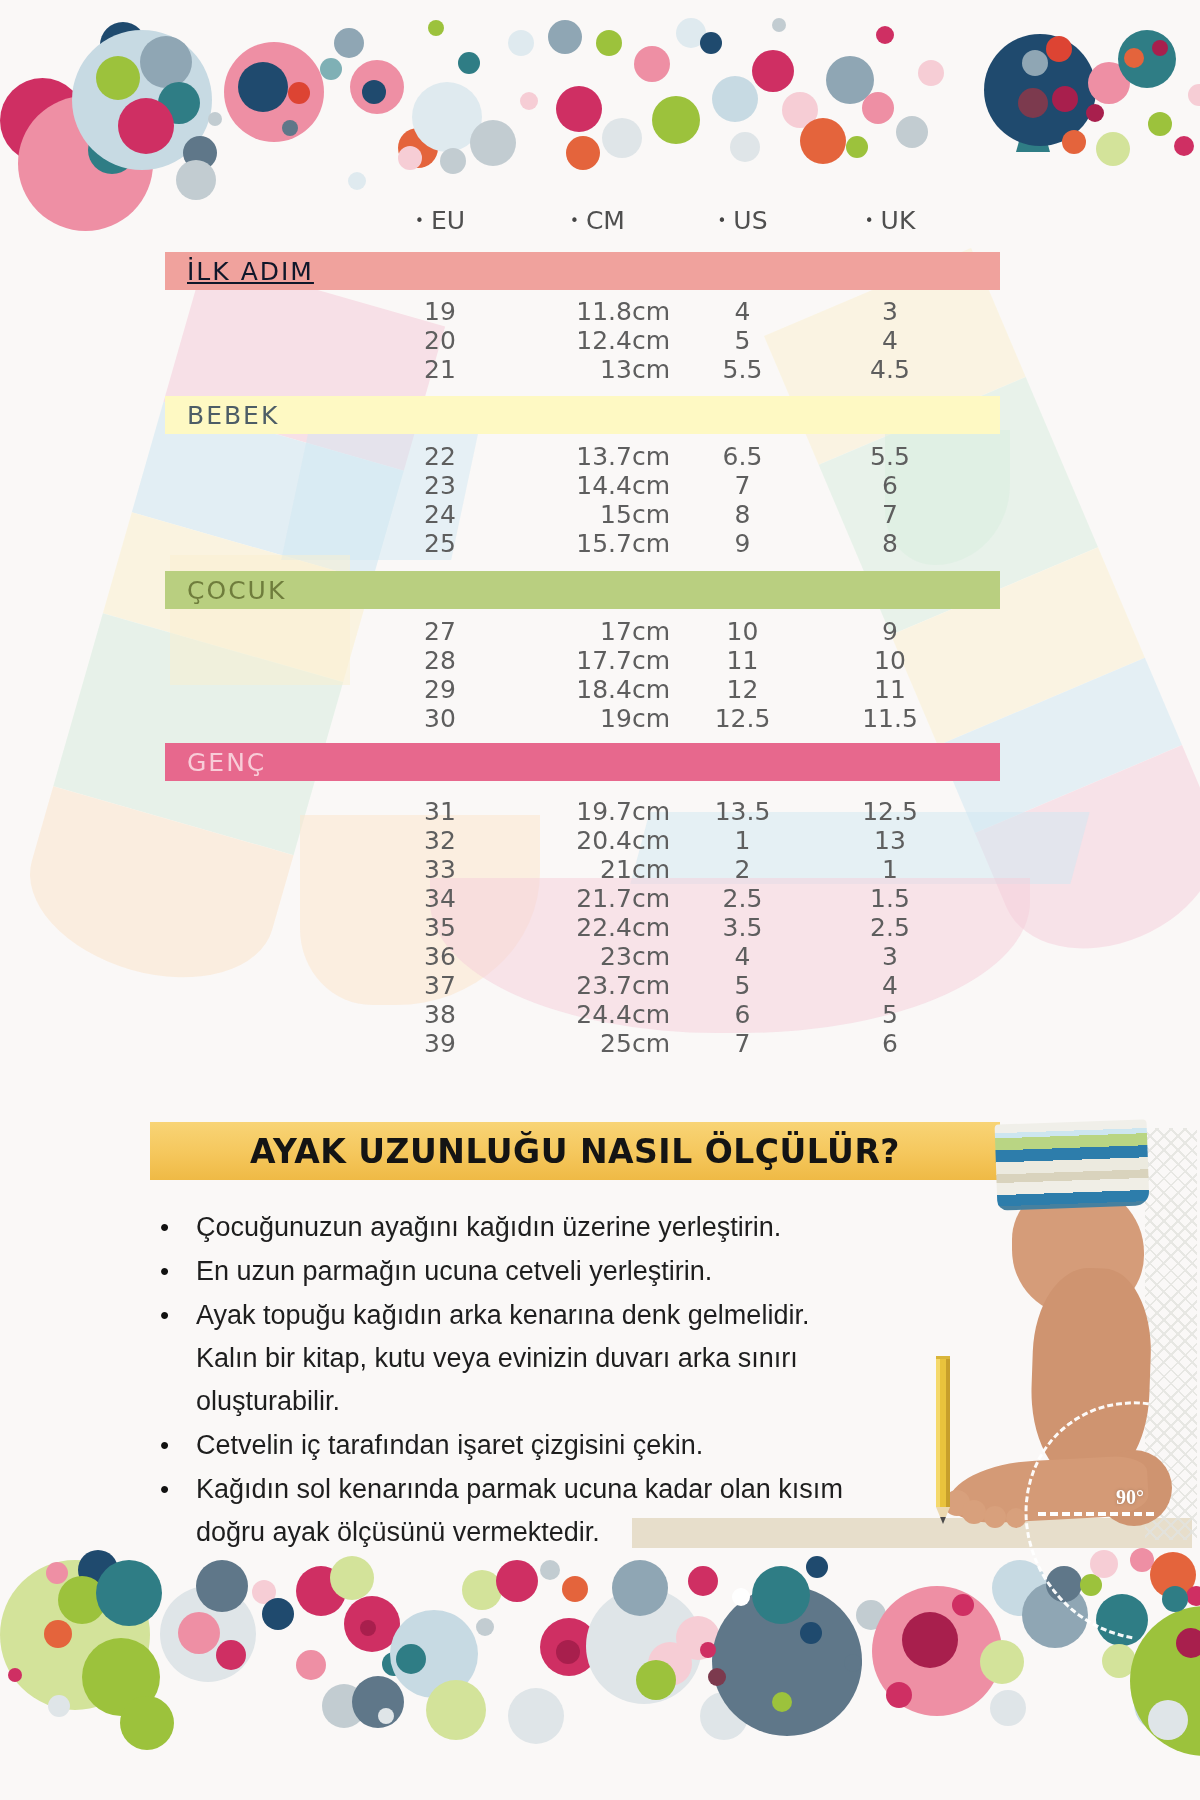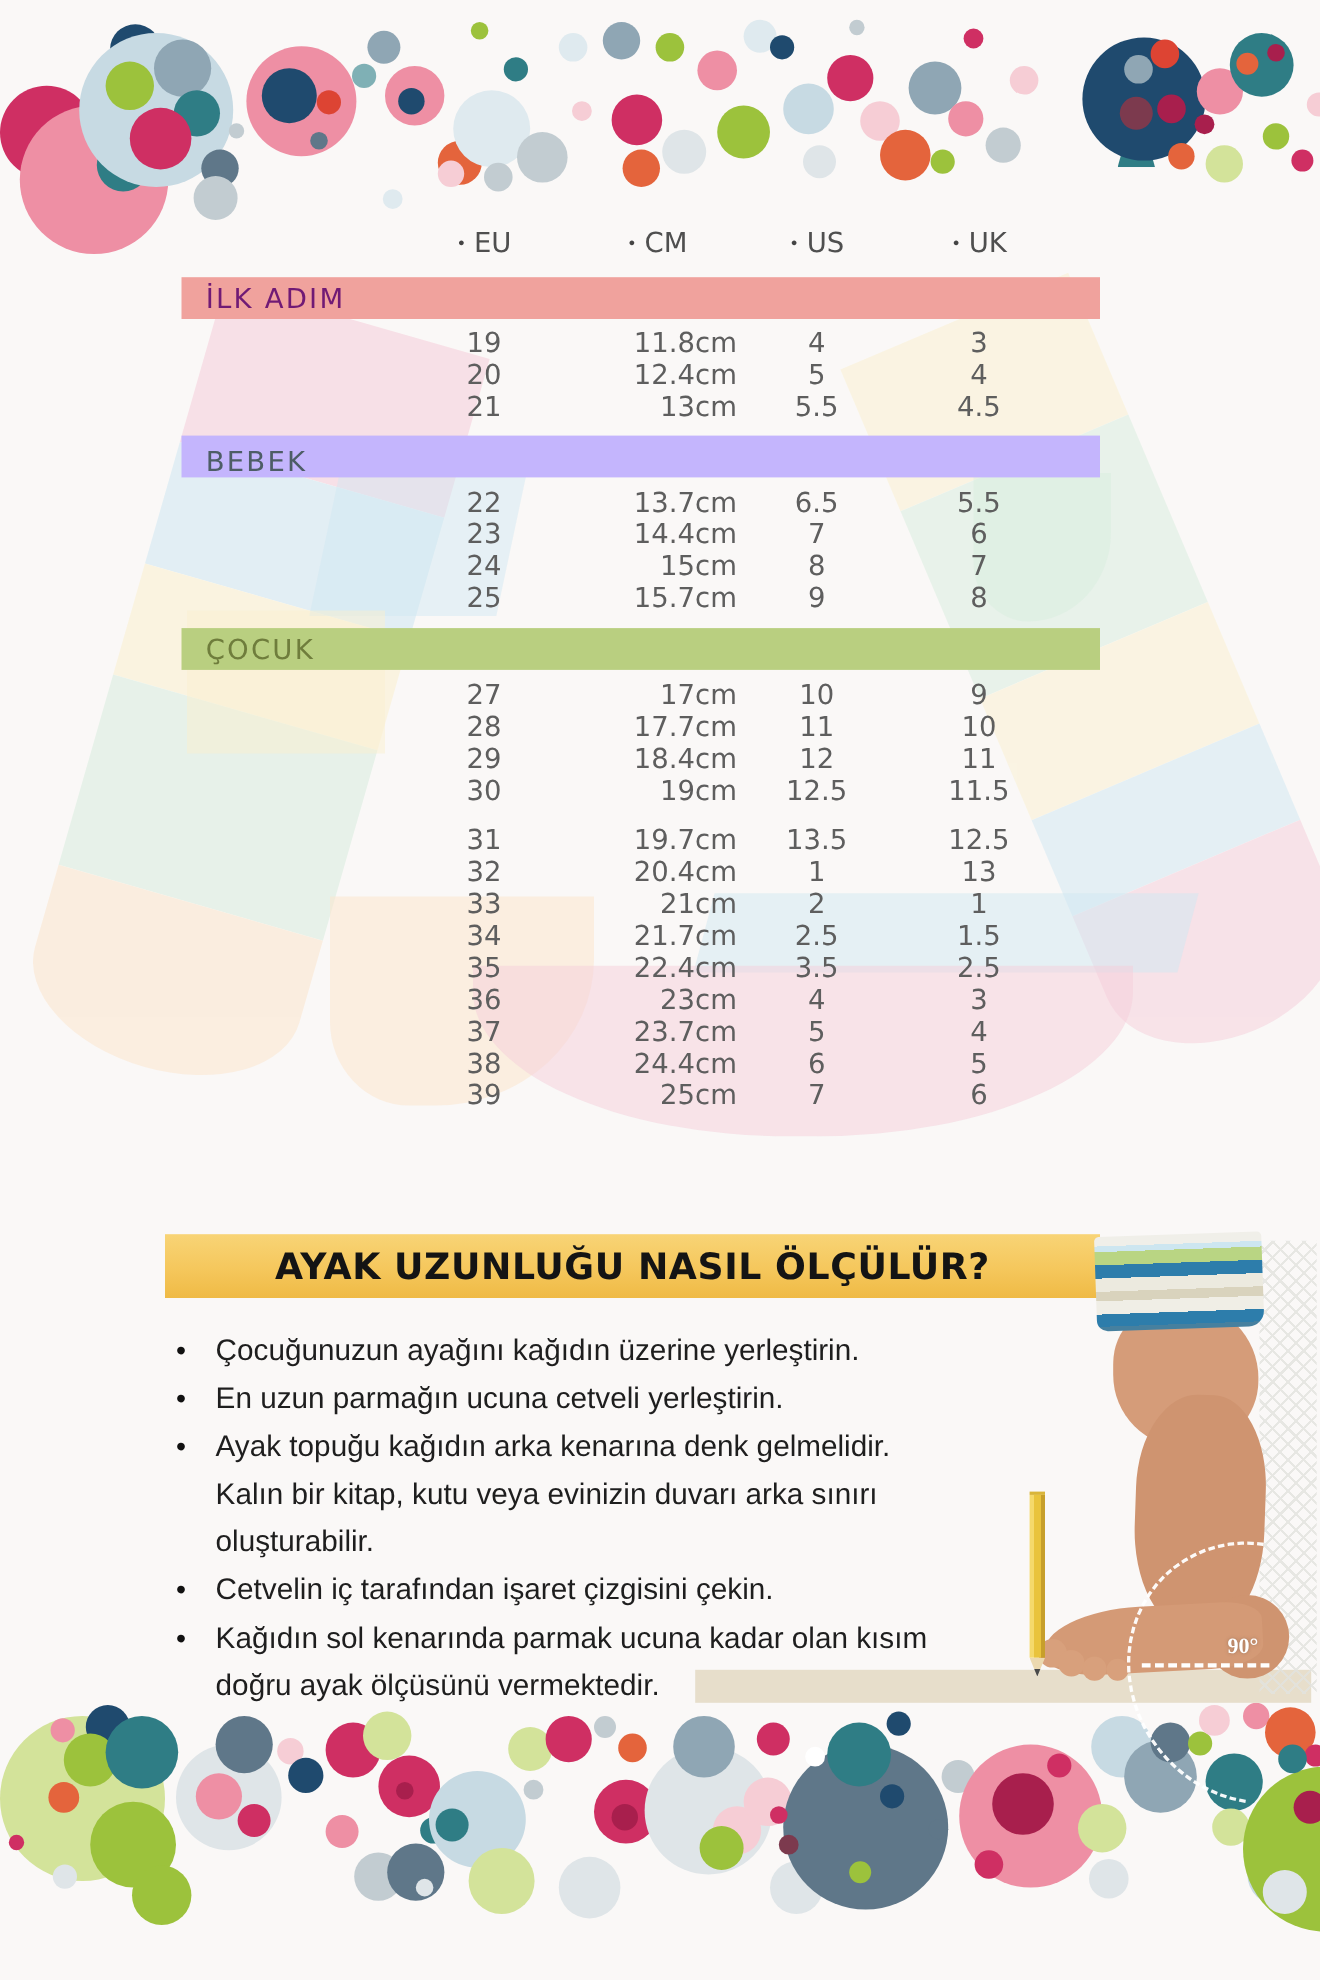--- a/index.html
+++ b/index.html
@@ -270,21 +270,21 @@
   <div class="chart">
     <div class="grid-row hdr">
       <div class="cell"></div>
       <div class="cell"><span class="b">•</span><span>EU</span></div>
       <div class="cell"><span class="b">•</span><span>CM</span></div>
       <div class="cell"><span class="b">•</span><span>US</span></div>
       <div class="cell"><span class="b">•</span><span>UK</span></div>
       <div class="cell"></div>
     </div>
     <div id="chart-body">
-        <div class="band m1" style="background: rgb(240, 162, 157); color: #701a75;">
+        <div class="band m1" style="background: rgb(240, 162, 157); color: #0f172a; text-decoration: underline;">
           <span>İLK ADIM</span>
         </div>
         <div class="rows m2">
           <div class="grid-row">
             <div class="cell"></div>
             <div class="cell">19</div>
             <div class="cell cm">11.8cm</div>
             <div class="cell">4</div>
             <div class="cell">3</div>
             <div class="cell"></div>
@@ -299,21 +299,21 @@
           </div>
           <div class="grid-row">
             <div class="cell"></div>
             <div class="cell">21</div>
             <div class="cell cm">13cm</div>
             <div class="cell">5.5</div>
             <div class="cell">4.5</div>
             <div class="cell"></div>
           </div>
         </div>
-        <div class="band m3" style="background: #c4b5fd; color: rgb(77, 93, 102); align-items: flex-end;">
+        <div class="band m3" style="background: #fef9c3; color: rgb(77, 93, 102);">
           <span>BEBEK</span>
         </div>
         <div class="rows m4">
           <div class="grid-row">
             <div class="cell"></div>
             <div class="cell">22</div>
             <div class="cell cm">13.7cm</div>
             <div class="cell">6.5</div>
             <div class="cell">5.5</div>
             <div class="cell"></div>
@@ -372,20 +372,23 @@
             <div class="cell"></div>
           </div>
           <div class="grid-row">
             <div class="cell"></div>
             <div class="cell">30</div>
             <div class="cell cm">19cm</div>
             <div class="cell">12.5</div>
             <div class="cell">11.5</div>
             <div class="cell"></div>
           </div>
+        </div>
+        <div class="band m7" style="background: rgb(231, 104, 141); color: rgb(248, 205, 216);">
+          <span>GENÇ</span>
         </div>
         <div class="rows m8">
           <div class="grid-row">
             <div class="cell"></div>
             <div class="cell">31</div>
             <div class="cell cm">19.7cm</div>
             <div class="cell">13.5</div>
             <div class="cell">12.5</div>
             <div class="cell"></div>
           </div>

